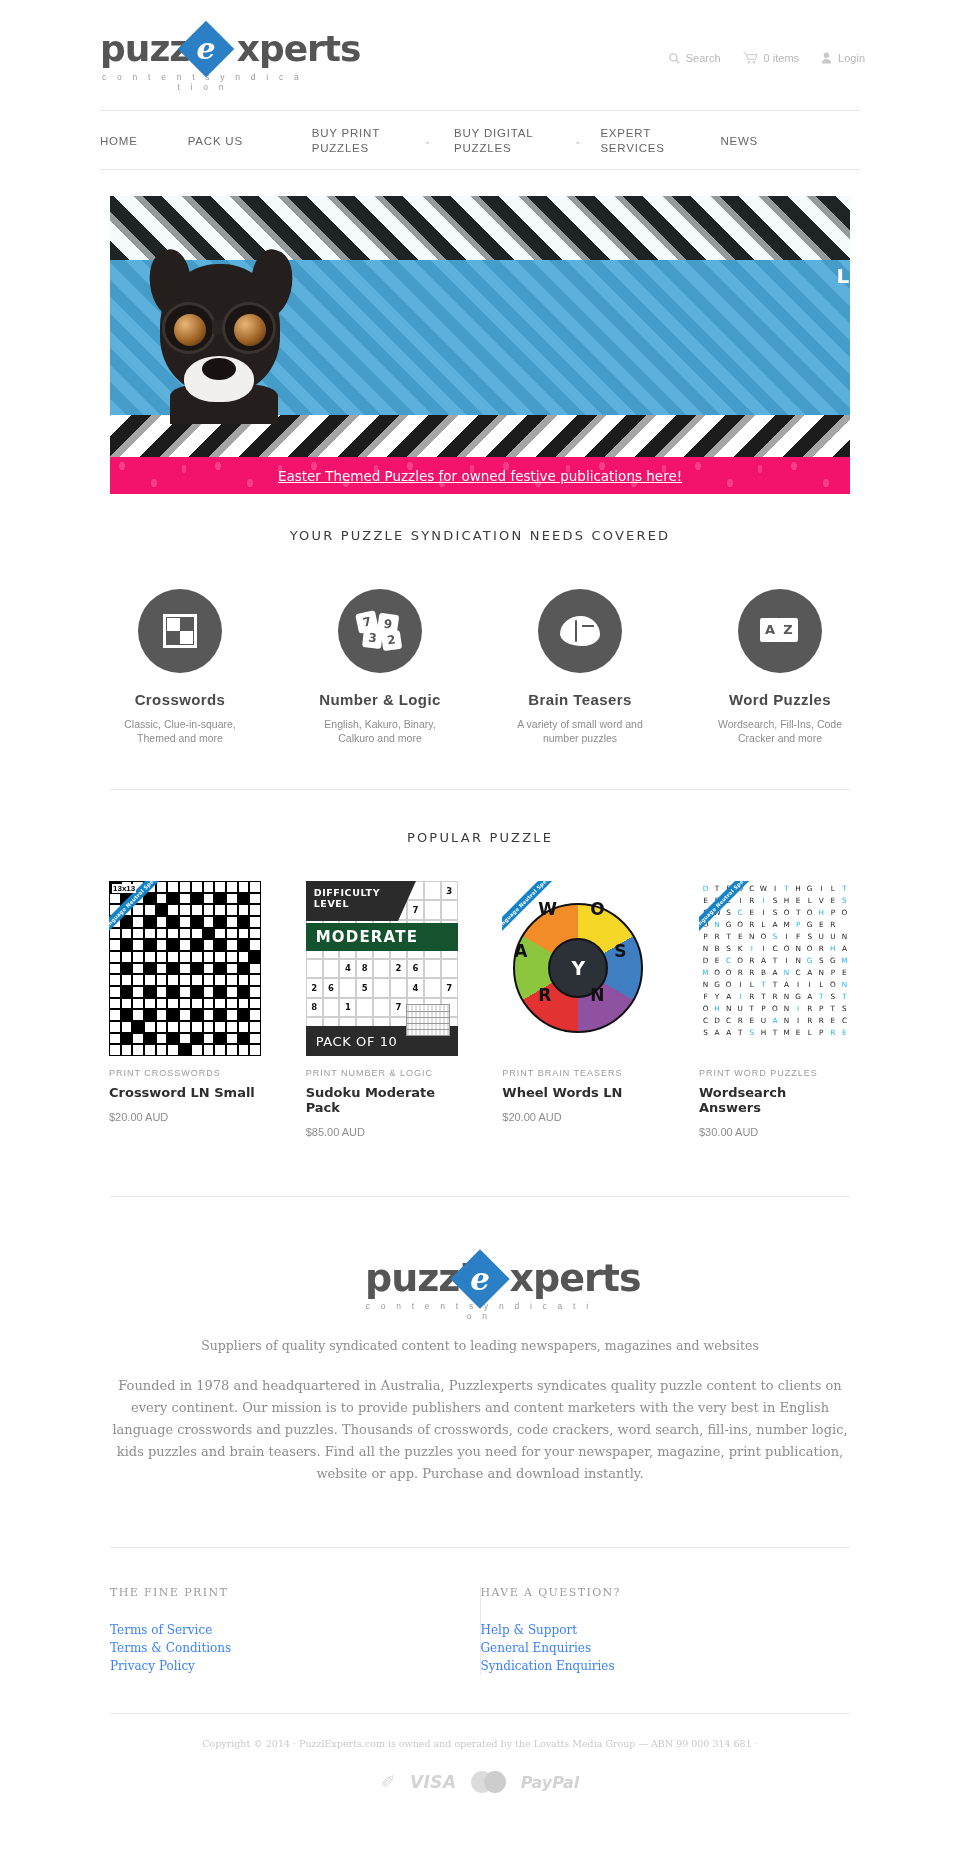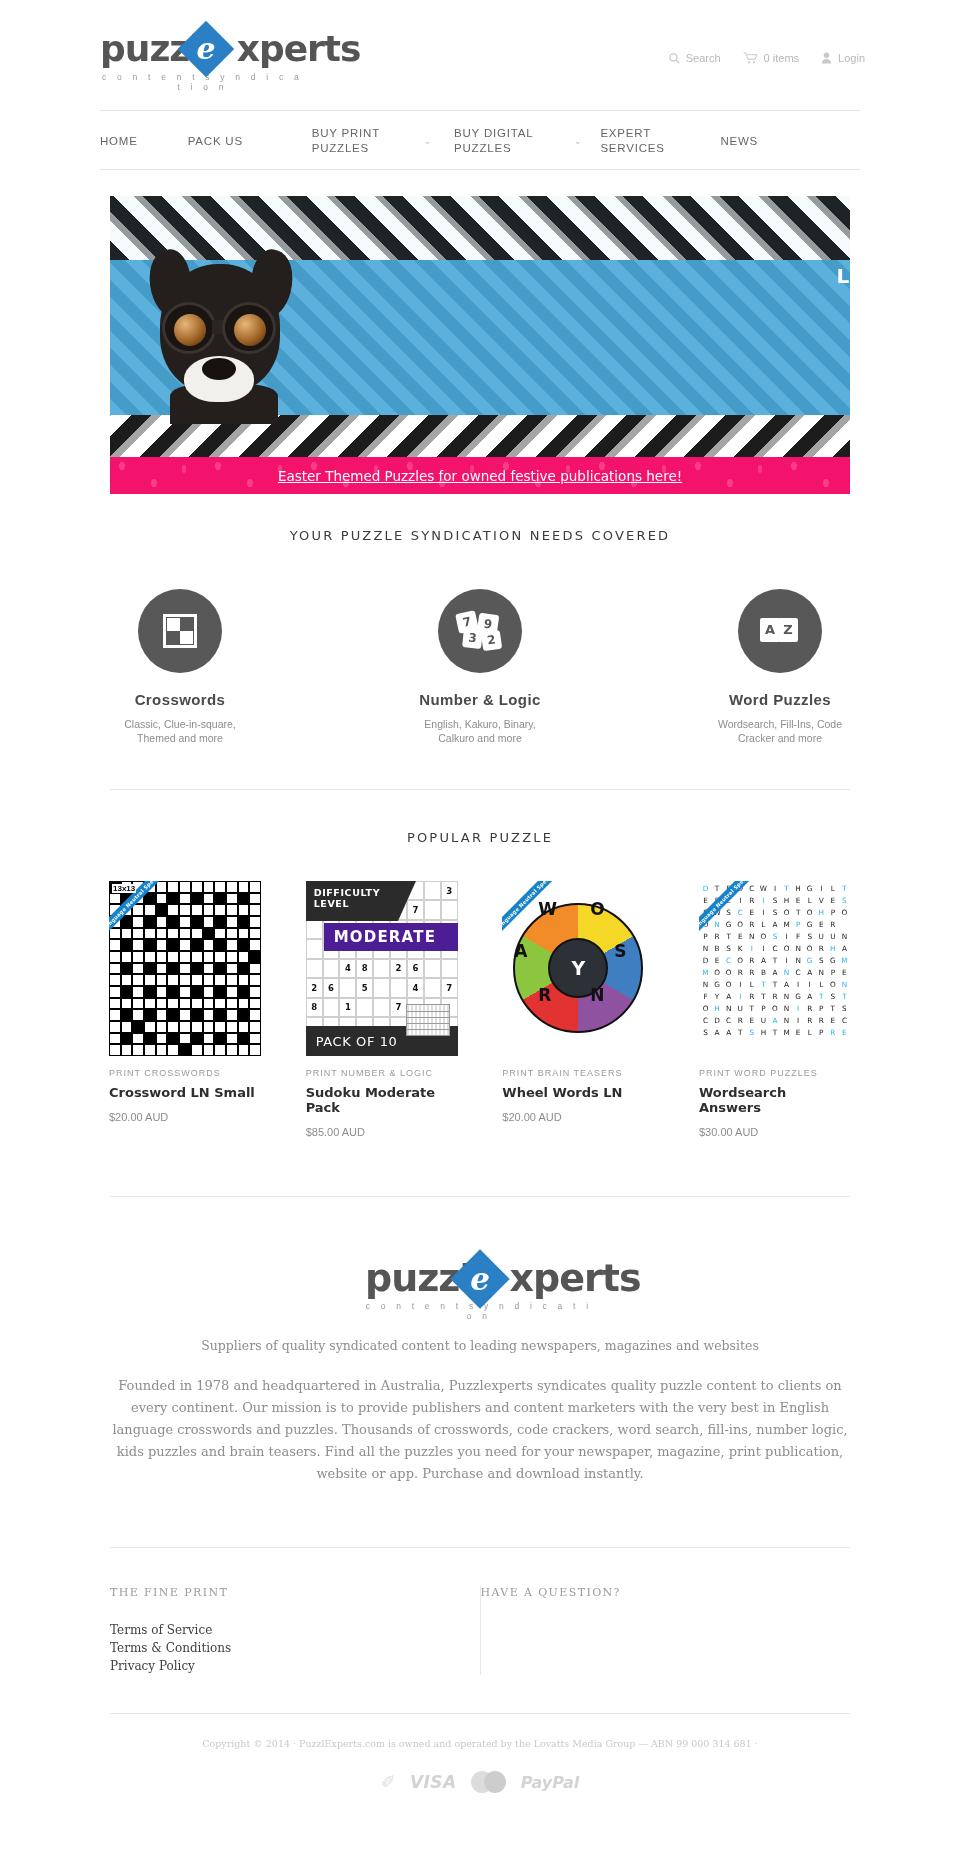--- a/index.html
+++ b/index.html
@@ -173,24 +173,24 @@
               display: grid; grid-template-columns: repeat(9, 1fr); grid-template-rows: repeat(9, 1fr); }
   .sud-grid div { border: 0.5px solid #cfcfcf; background: #fff; font-size: 8.5px;
                   color: #111; display: flex; align-items: center; justify-content: center;
                   font-weight: bold; font-family: "DejaVu Sans", sans-serif; }
   .sud-dl { position: absolute; left: 0; top: 0; width: 92px; height: 40px; background: #2b2b2b;
             color: #fff; font-size: 9.5px; font-weight: bold; padding: 6px 0 0 8px;
             line-height: 11px; letter-spacing: 0.6px; z-index: 4;
             font-family: "DejaVu Sans", sans-serif; }
   .sud-dl:after { content: ""; position: absolute; right: -18px; top: 0; width: 0; height: 0;
                   border-top: 40px solid #2b2b2b; border-right: 18px solid transparent; }
-  .sud-mod { position: absolute; left: 0; right: 0; top: 42px; height: 28px; background: #4c1d95;
+  .sud-mod { position: absolute; left: 0; right: 0; top: 42px; height: 28px; background: #14532d;
              color: #fff; font-size: 15px; font-weight: bold; display: flex; align-items: center;
              padding-left: 10px; letter-spacing: 1.2px; z-index: 5;
-             font-family: "DejaVu Sans", sans-serif; margin-left: 18px; }
+             font-family: "DejaVu Sans", sans-serif; }
   .sud-pack { position: absolute; left: 0; right: 0; bottom: 0; height: 30px; background: #2b2b2b;
               color: #fff; font-size: 13px; display: flex; align-items: center; padding-left: 10px;
               z-index: 5; letter-spacing: 0.6px; font-family: "DejaVu Sans", sans-serif; }
   .sud-stack { position: absolute; right: 6px; bottom: 20px; width: 46px; height: 40px; z-index: 6; }
   .sud-stack i { position: absolute; left: 0; width: 44px; height: 8px; background: #efefef;
                  border: 1px solid #999; display: block;
                  background-image: repeating-linear-gradient(90deg, #ddd 0 2px, #fff 2px 4px); }
 
   
   .wheel { position: absolute; inset: 0; background: #fff; }
@@ -222,21 +222,21 @@
   .foot-para { width: 740px; margin: 22px auto 0; text-align: center; font-size: 13px;
                line-height: 22px; color: #8d8d8d; font-family: "DejaVu Serif", serif; }
 
   .foot-cols { width: 740px; margin: 62px auto 0; display: flex; border-top: 1px solid #e8e8e8;
                padding-top: 38px; }
   .foot-col { flex: 1; text-align: left; }
   .foot-col:first-child { border-right: 1px solid #e8e8e8; }
   .foot-col h4 { font-size: 11px; letter-spacing: 1.4px; color: #9b9b9b; font-weight: normal;
                  font-family: "DejaVu Serif", serif; }
   .foot-col ul { list-style: none; margin-top: 22px; }
-  .foot-col li { font-size: 12px; color: #404040; line-height: 18px; cursor: pointer;
+  .foot-col li { font-size: 12px; color: #3b82f6; line-height: 18px; cursor: pointer;
                  font-family: "DejaVu Serif", serif; }
 
   .foot-bottom { width: 740px; margin: 38px auto 0; border-top: 1px solid #e8e8e8; padding-top: 24px;
                  text-align: center; }
   .copyright { font-size: 9.5px; color: #c9c9c9; font-family: "DejaVu Serif", serif; }
   .pay { margin-top: 22px; display: flex; align-items: center; justify-content: center; gap: 14px; }
   .pay-visa { font-size: 17px; font-weight: bold; font-style: italic; color: #d3d3d3;
               font-family: "DejaVu Sans", sans-serif; letter-spacing: 0.5px; }
   .pay-mc { position: relative; width: 36px; height: 22px; }
   .pay-mc i { position: absolute; top: 0; width: 22px; height: 22px; border-radius: 50%;
@@ -373,20 +373,29 @@
               <i class="d2">9</i>
               <i class="d3">3</i>
               <i class="d4">2</i>
             </div>
           </div>
         </div>
         <div class="cat-name">Number &amp; Logic</div>
         <div class="cat-desc">English, Kakuro, Binary, Calkuro and more</div>
       </div>
 
+      <div class="cat">
+        <div class="cat-circle">
+          <div class="ico">
+              <div class="ico-brain"></div>
+            </div>
+        </div>
+        <div class="cat-name">Brain Teasers</div>
+        <div class="cat-desc">A variety of small word and number puzzles</div>
+      </div>
 
       <div class="cat">
         <div class="cat-circle">
           <div class="ico">
             <div class="ico-az">
               <i class="az1">A</i>
               <i class="az2">Z</i>
             </div>
           </div>
         </div>
@@ -940,20 +949,25 @@
       <div class="foot-col">
         <h4>THE FINE PRINT</h4>
         <ul>
           <li>Terms of Service</li>
           <li>Terms &amp; Conditions</li>
           <li>Privacy Policy</li>
         </ul>
       </div>
       <div class="foot-col">
         <h4>HAVE A QUESTION?</h4>
+        <ul>
+          <li>Help &amp; Support</li>
+          <li>General Enquiries</li>
+          <li>Syndication Enquiries</li>
+        </ul>
       </div>
     </div>
 
     <div class="foot-bottom">
       <div class="copyright">Copyright © 2014 · PuzzlExperts.com is owned and operated by the Lovatts Media Group — ABN 99 000 314 681 ·</div>
       <div class="pay">
         <span class="pay-hand">✐</span>
         <span class="pay-visa">VISA</span>
         <span class="pay-mc">
             <i class="a"></i>

